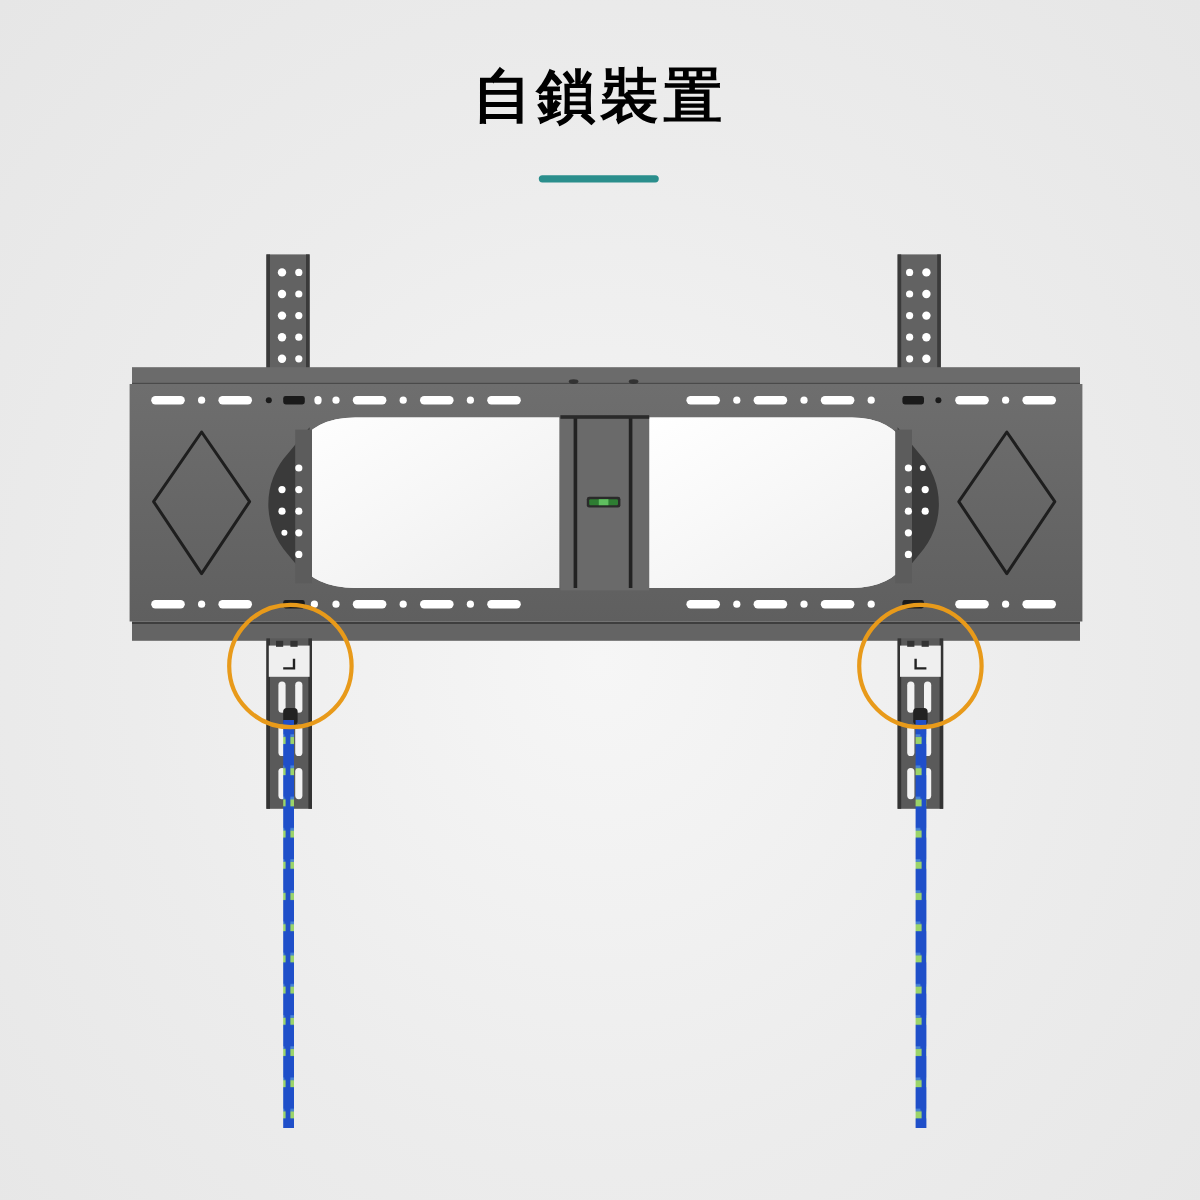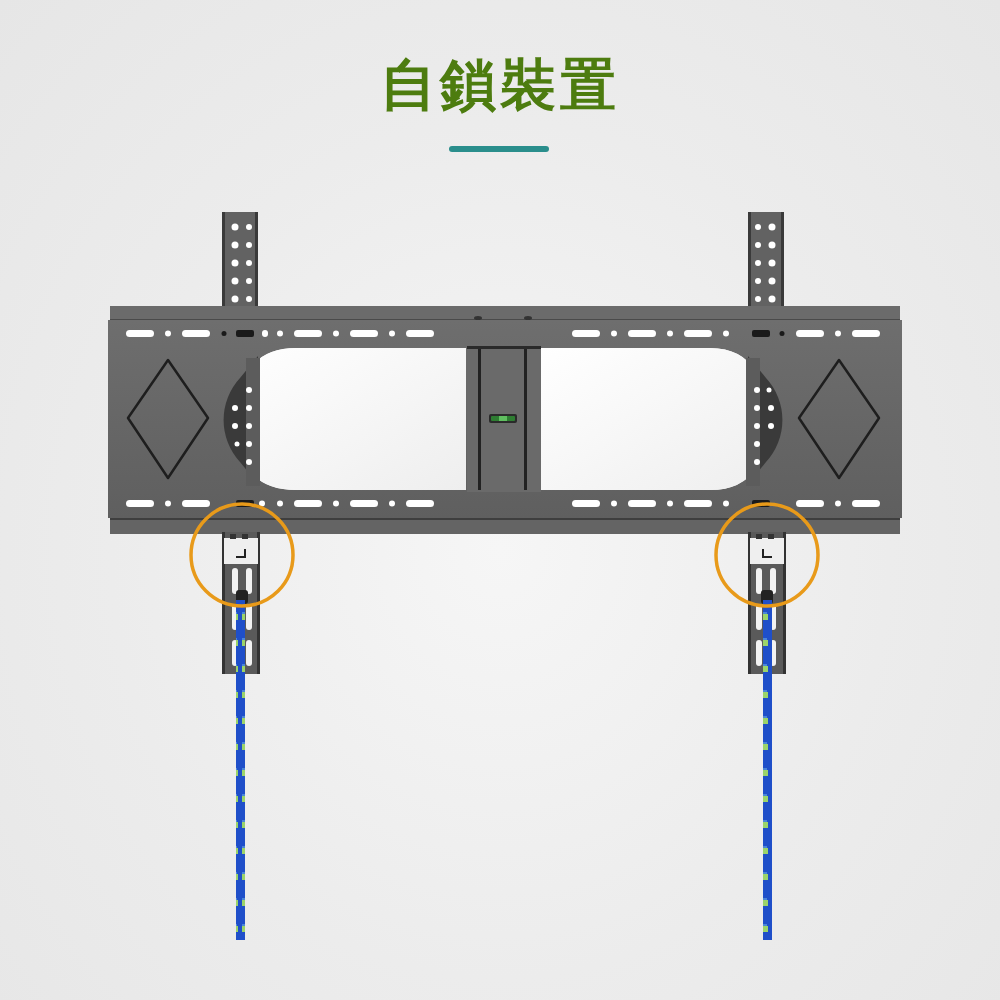--- a/index.html
+++ b/index.html
@@ -4,22 +4,22 @@
   <style>
     html, body { margin: 0; padding: 0; }
     body {
       width: 1000px; height: 1000px; overflow: hidden;
       background: radial-gradient(ellipse at 50% 55%, #f6f6f6 0%, #ececec 55%, #e6e6e6 100%);
       font-family: "DejaVu Sans", sans-serif;
       position: relative;
     }
     .title {
       position: absolute; top: 48px; left: 0; width: 1000px;
-      text-align: center; font-size: 56px; font-weight: bold;
-      letter-spacing: 4px; color: #4d7c0f;
+      text-align: center; font-size: 49px; font-weight: bold;
+      letter-spacing: 4px; color: #000000;
       font-family: "DejaVu Sans", sans-serif;
     }
     .title-underline {
       position: absolute; top: 146px; left: 449px; width: 100px; height: 6px;
       background: #2a8e8c; border-radius: 3px;
     }
     svg.scene { position: absolute; left: 0; top: 0; }
   </style>
 </head>
 <body>

